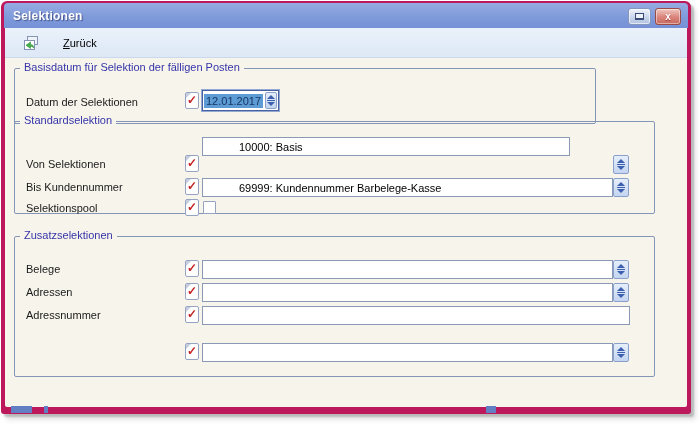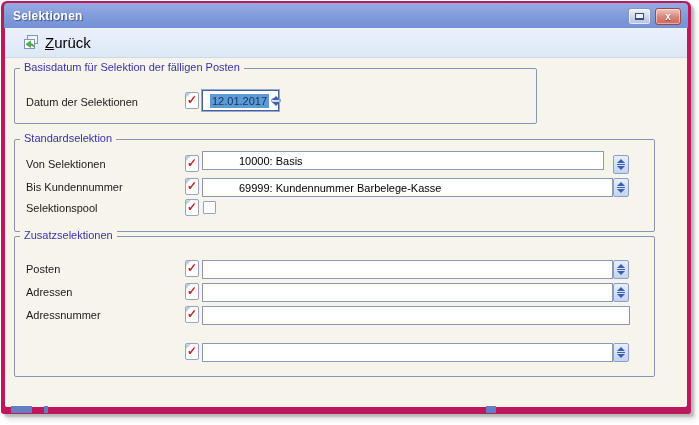--- a/index.html
+++ b/index.html
@@ -43,22 +43,22 @@
   .window-body {
     position:absolute; left:4px; top:27px; width:682px; height:379px;
     background:#f7f4ec; border-radius:0 0 2px 2px; overflow:hidden;
   }
   .toolbar {
     position:absolute; left:0; top:0; right:0; height:30px;
     background:linear-gradient(180deg,#eaf1fa,#dde8f6);
     border-bottom:1px solid #ccd9ec; display:flex; align-items:center;
   }
   .back-button {
-    margin-left:14px; display:flex; gap:6px;
-    font-size:15px; color:#000; cursor:default; padding:2px 4px;
+    margin-left:14px; display:flex; align-items:center; gap:24px;
+    font-size:11px; color:#000; cursor:default; padding:2px 4px;
   }
   .back-button .u { text-decoration:underline; }
   .content { position:absolute; left:0; top:31px; right:0; bottom:0; }
 
   
   .group {
     position:absolute; border:1px solid #8496b6; border-radius:2px;
   }
   .legend {
     position:absolute; top:-8px; left:5px; background:#f7f4ec; padding:0 4px;
@@ -93,21 +93,21 @@
     display:flex; flex-direction:column; align-items:center; justify-content:center; gap:2px; cursor:default;
   }
   .arr-up { width:0; height:0; border-left:4px solid transparent; border-right:4px solid transparent; border-bottom:4px solid #3c5fb0; }
   .arr-dn { width:0; height:0; border-left:4px solid transparent; border-right:4px solid transparent; border-top:4px solid #3c5fb0; }
   .spinner .bar { width:8px; height:1px; background:#3c5fb0; margin:-1px 0; }
 
   
   .date-control {
     position:absolute; left:197px; top:31px; width:77px; height:21px;
     background:#ffffff; border:1px solid #46619e; outline:1px solid #93a9d4;
-    display:flex; align-items:stretch; padding:7px;
+    display:flex; align-items:stretch; padding:1px;
   }
   .date-text { flex:1; display:flex; align-items:center; }
   .date-sel {
     background:#5c9bd4; color:#14335e; font-size:11px; padding:1px 2px; white-space:nowrap;
   }
   .date-control .spinner { position:static; width:16px; height:auto; margin-left:2px; }
 
   
   .checkbox {
     position:absolute; width:13px; height:13px; background:#ffffff; border:1px solid #96a3c0; border-radius:1px; cursor:default;
@@ -144,47 +144,47 @@
               <rect x="1.5" y="5.5" width="10" height="9" fill="#ffffff" stroke="#8694b4"></rect>
               <path d="M11 13 C11 10.5 9 9.5 7.5 9.5 L7.5 7 L3 10.2 L7.5 13.5 L7.5 11.5 C9 11.5 10 12 11 13 Z" fill="#46b14c" stroke="#2f8f3a" stroke-width="0.6"></path>
             </svg>
           </span>
           <span><span class="u">Z</span><span>urück</span></span>
         </div>
       </div>
 
       <div class="content">
 
-        <div class="group" style="left:9px; top:9px; width:523px; height:56px;text-align:center;">
+        <div class="group" style="left:9px; top:9px; width:582px; height:56px;text-align:center;">
           <span class="legend">Basisdatum für Selektion der fälligen Posten</span>
         </div>
         <span class="row-label" style="left:21px; top:37px;">Datum der Selektionen</span>
         <div class="chk-toggle" style="left:180px; top:33px;">
           <span class="chk-glyph">✓</span>
         </div>
         <div class="date-control">
           <div class="date-text">
             <span class="date-sel">12.01.2017</span>
           </div>
           <div class="spinner">
             <span class="arr-up"></span>
             <span class="bar"></span>
             <span class="arr-dn"></span>
           </div>
         </div>
 
-        <div class="group" style="left:9px; top:80px; width:641px; height:93px;">
+        <div class="group" style="left:9px; top:62px; width:641px; height:93px;">
           <span class="legend">Standardselektion</span>
         </div>
 
         <span class="row-label" style="left:21px; top:99px;">Von Selektionen</span>
         <div class="chk-toggle" style="left:180px; top:96px;">
           <span class="chk-glyph">✓</span>
         </div>
-        <div class="field" style="left:197px; top:92px; width:402px;">
+        <div class="field" style="left:197px; top:78px; width:368px;">
           <span class="val">10000: Basis</span>
         </div>
         <div class="spinner" style="left:608px; top:96px;">
           <span class="arr-up"></span>
           <span class="bar"></span>
           <span class="arr-dn"></span>
         </div>
 
         <span class="row-label" style="left:21px; top:122px;">Bis Kundennummer</span>
         <div class="chk-toggle" style="left:180px; top:119px;">
@@ -202,21 +202,21 @@
         <span class="row-label" style="left:21px; top:143px;">Selektionspool</span>
         <div class="chk-toggle" style="left:180px; top:140px;">
           <span class="chk-glyph">✓</span>
         </div>
         <div class="checkbox" style="left:198px; top:142px;"></div>
 
         <div class="group" style="left:9px; top:177px; width:641px; height:141px;">
           <span class="legend">Zusatzselektionen</span>
         </div>
 
-        <span class="row-label" style="left:21px; top:204px;">Posten</span>
+        <span class="row-label" style="left:21px; top:204px;">Belege</span>
         <div class="chk-toggle" style="left:180px; top:201px;">
           <span class="chk-glyph">✓</span>
         </div>
         <div class="field" style="left:197px; top:201px; width:411px;">
           <span class="val"></span>
         </div>
         <div class="spinner" style="left:608px; top:201px;">
           <span class="arr-up"></span>
           <span class="bar"></span>
           <span class="arr-dn"></span>

